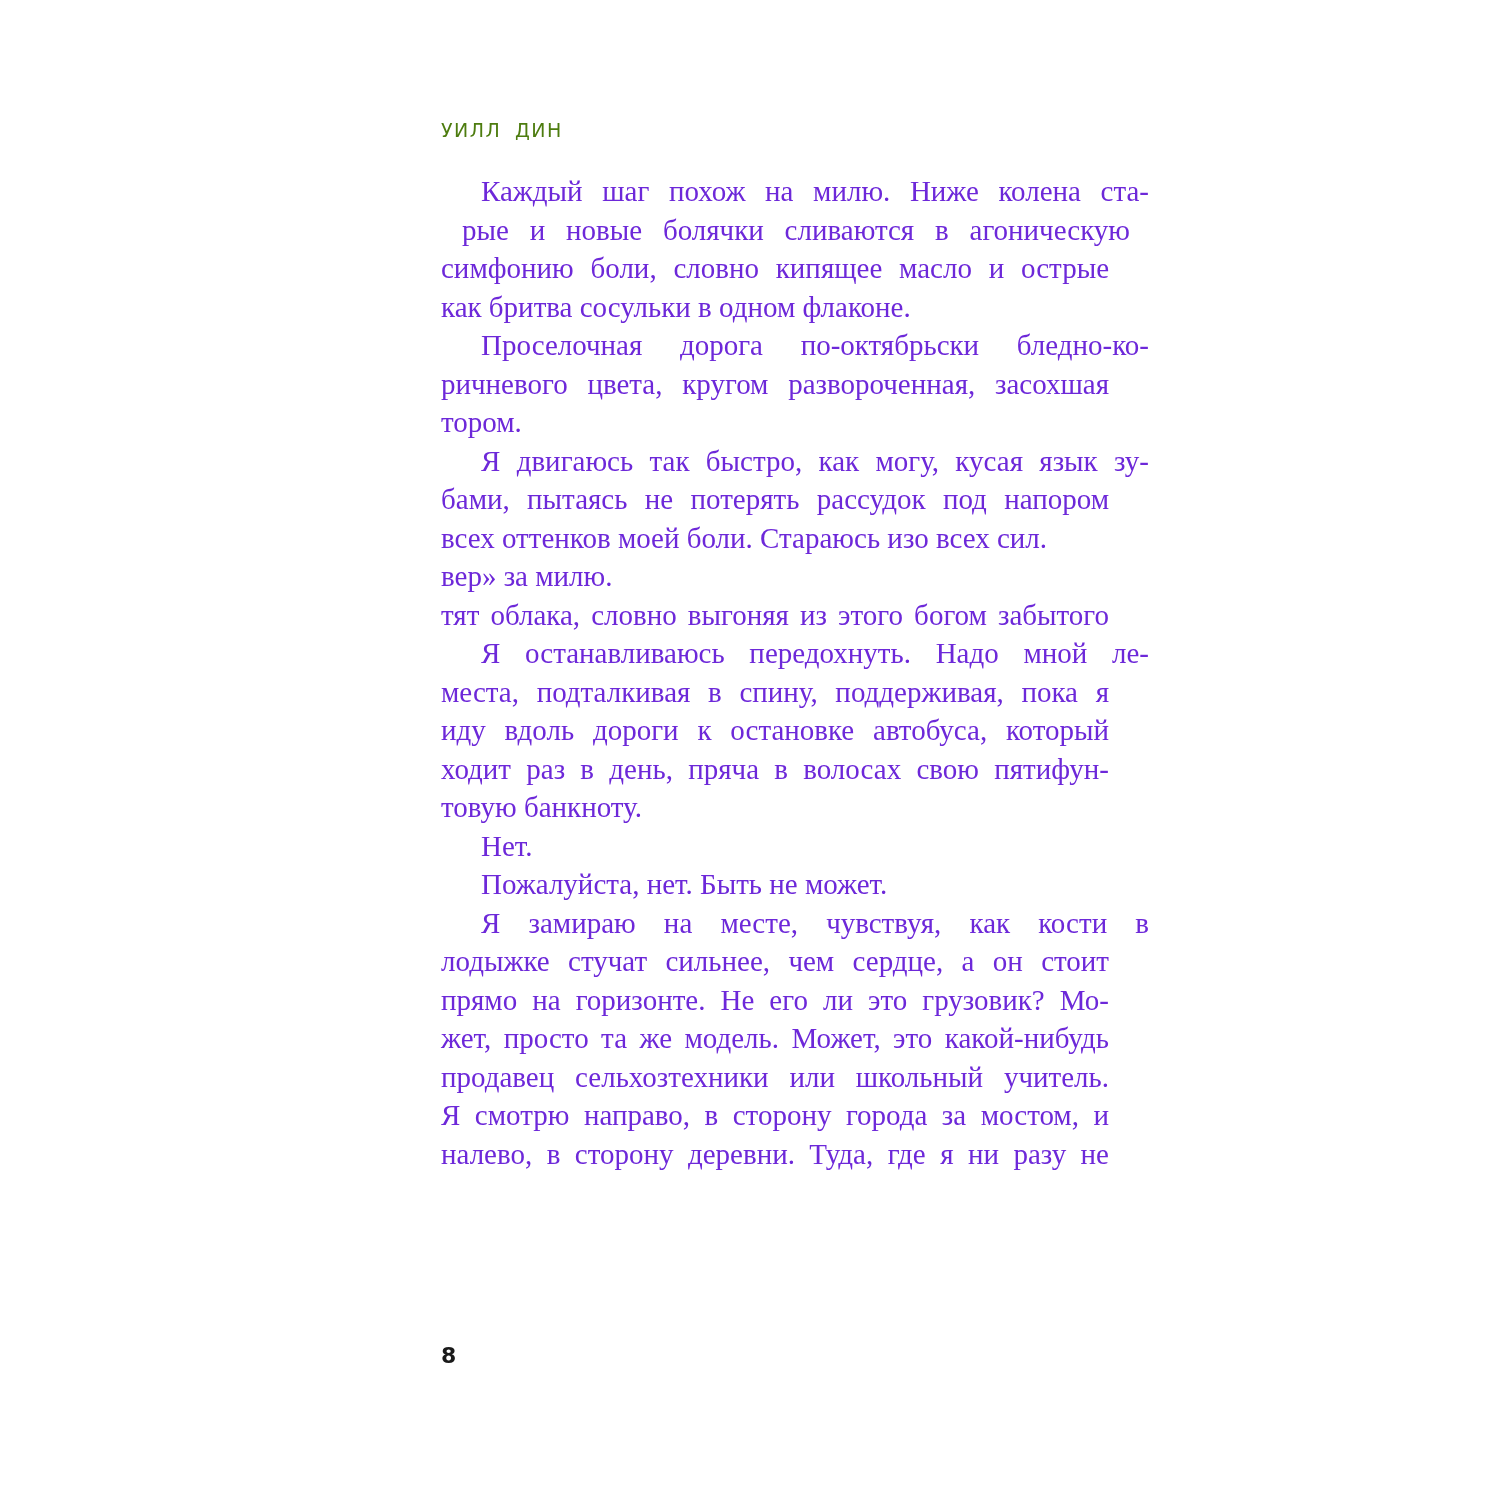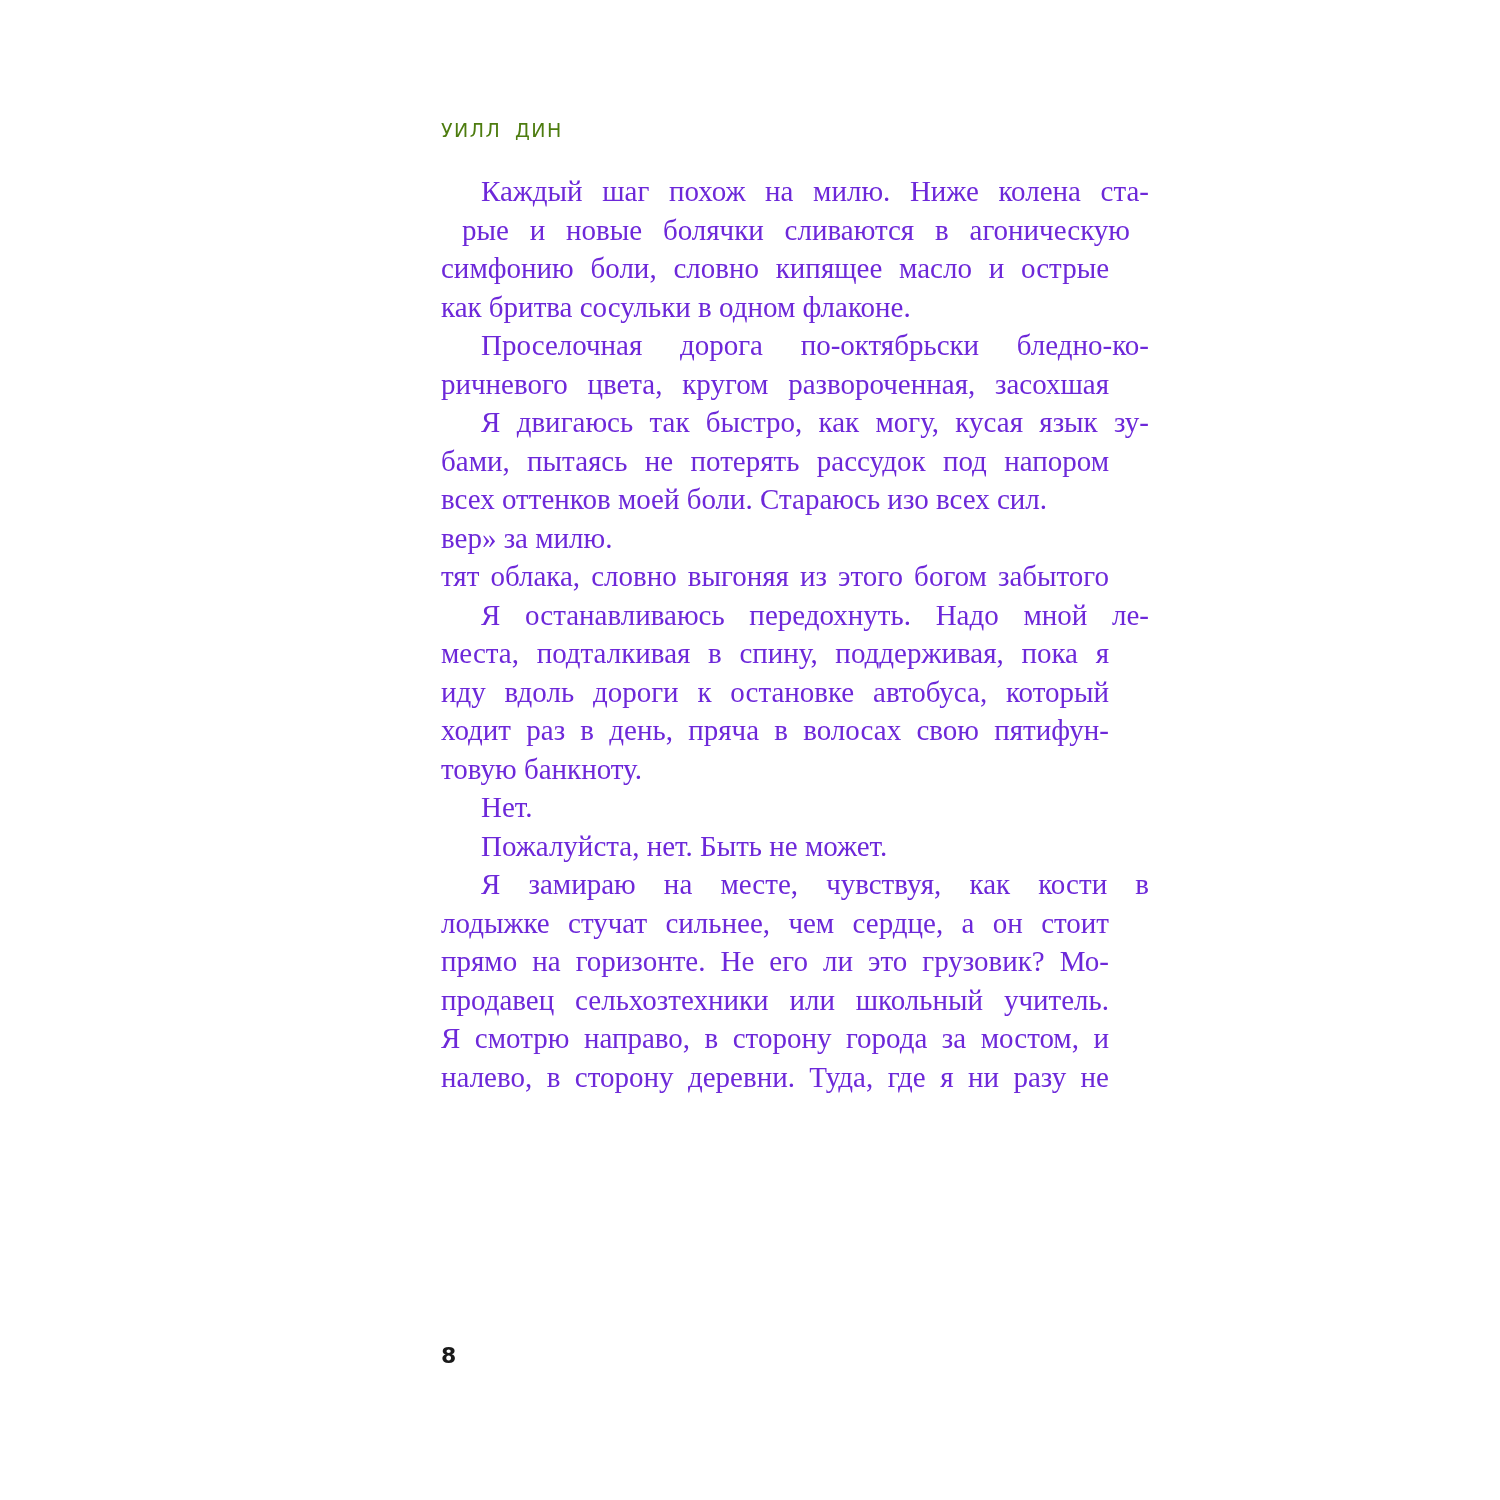--- a/index.html
+++ b/index.html
@@ -72,34 +72,36 @@
 <div class="page">
   <div class="running-head">УИЛЛ ДИН</div>
 
   <div class="body-text">
     <span class="line indent" style="display: block; width: 668px;">Каждый шаг похож на милю. Ниже колена ста-</span>
     <span class="line" style="display: block; width: 668px; margin-left: 21px;">рые и новые болячки сливаются в агоническую</span>
     <span class="line" style="display: block; width: 668px;">симфонию боли, словно кипящее масло и острые</span>
     <span class="line last">как бритва сосульки в одном флаконе.</span>
     <span class="line indent" style="display: block; width: 668px;">Проселочная дорога по-октябрьски бледно-ко-</span>
     <span class="line" style="display: block; width: 668px;">ричневого цвета, кругом развороченная, засохшая</span>
+    <span class="line last">тором.</span>
     <span class="line indent" style="display: block; width: 668px;">Я двигаюсь так быстро, как могу, кусая язык зу-</span>
     <span class="line" style="display: block; width: 668px;">бами, пытаясь не потерять рассудок под напором</span>
     <span class="line last">всех оттенков моей боли. Стараюсь изо всех сил.</span>
     <span class="line last">вер» за милю.</span>
     <span class="line" style="display: block; width: 668px;">тят облака, словно выгоняя из этого богом забытого</span>
     <span class="line indent" style="display: block; width: 668px;">Я останавливаюсь передохнуть. Надо мной ле-</span>
     <span class="line" style="display: block; width: 668px;">места, подталкивая в спину, поддерживая, пока я</span>
     <span class="line" style="display: block; width: 668px;">иду вдоль дороги к остановке автобуса, который</span>
     <span class="line" style="display: block; width: 668px;">ходит раз в день, пряча в волосах свою пятифун-</span>
     <span class="line last">товую банкноту.</span>
     <span class="line indent last">Нет.</span>
     <span class="line indent last">Пожалуйста, нет. Быть не может.</span>
     <span class="line indent" style="display: block; width: 668px;">Я замираю на месте, чувствуя, как кости в</span>
     <span class="line" style="display: block; width: 668px;">лодыжке стучат сильнее, чем сердце, а он стоит</span>
     <span class="line" style="display: block; width: 668px;">прямо на горизонте. Не его ли это грузовик? Мо-</span>
+    <span class="line" style="display: block; width: 668px;">жет, просто та же модель. Может, это какой-нибудь</span>
     <span class="line" style="display: block; width: 668px;">продавец сельхозтехники или школьный учитель.</span>
     <span class="line" style="display: block; width: 668px;">Я смотрю направо, в сторону города за мостом, и</span>
     <span class="line" style="display: block; width: 668px;">налево, в сторону деревни. Туда, где я ни разу не</span>
   </div>
 
   <div class="folio">8</div>
 </div>
 
 </body></html>

